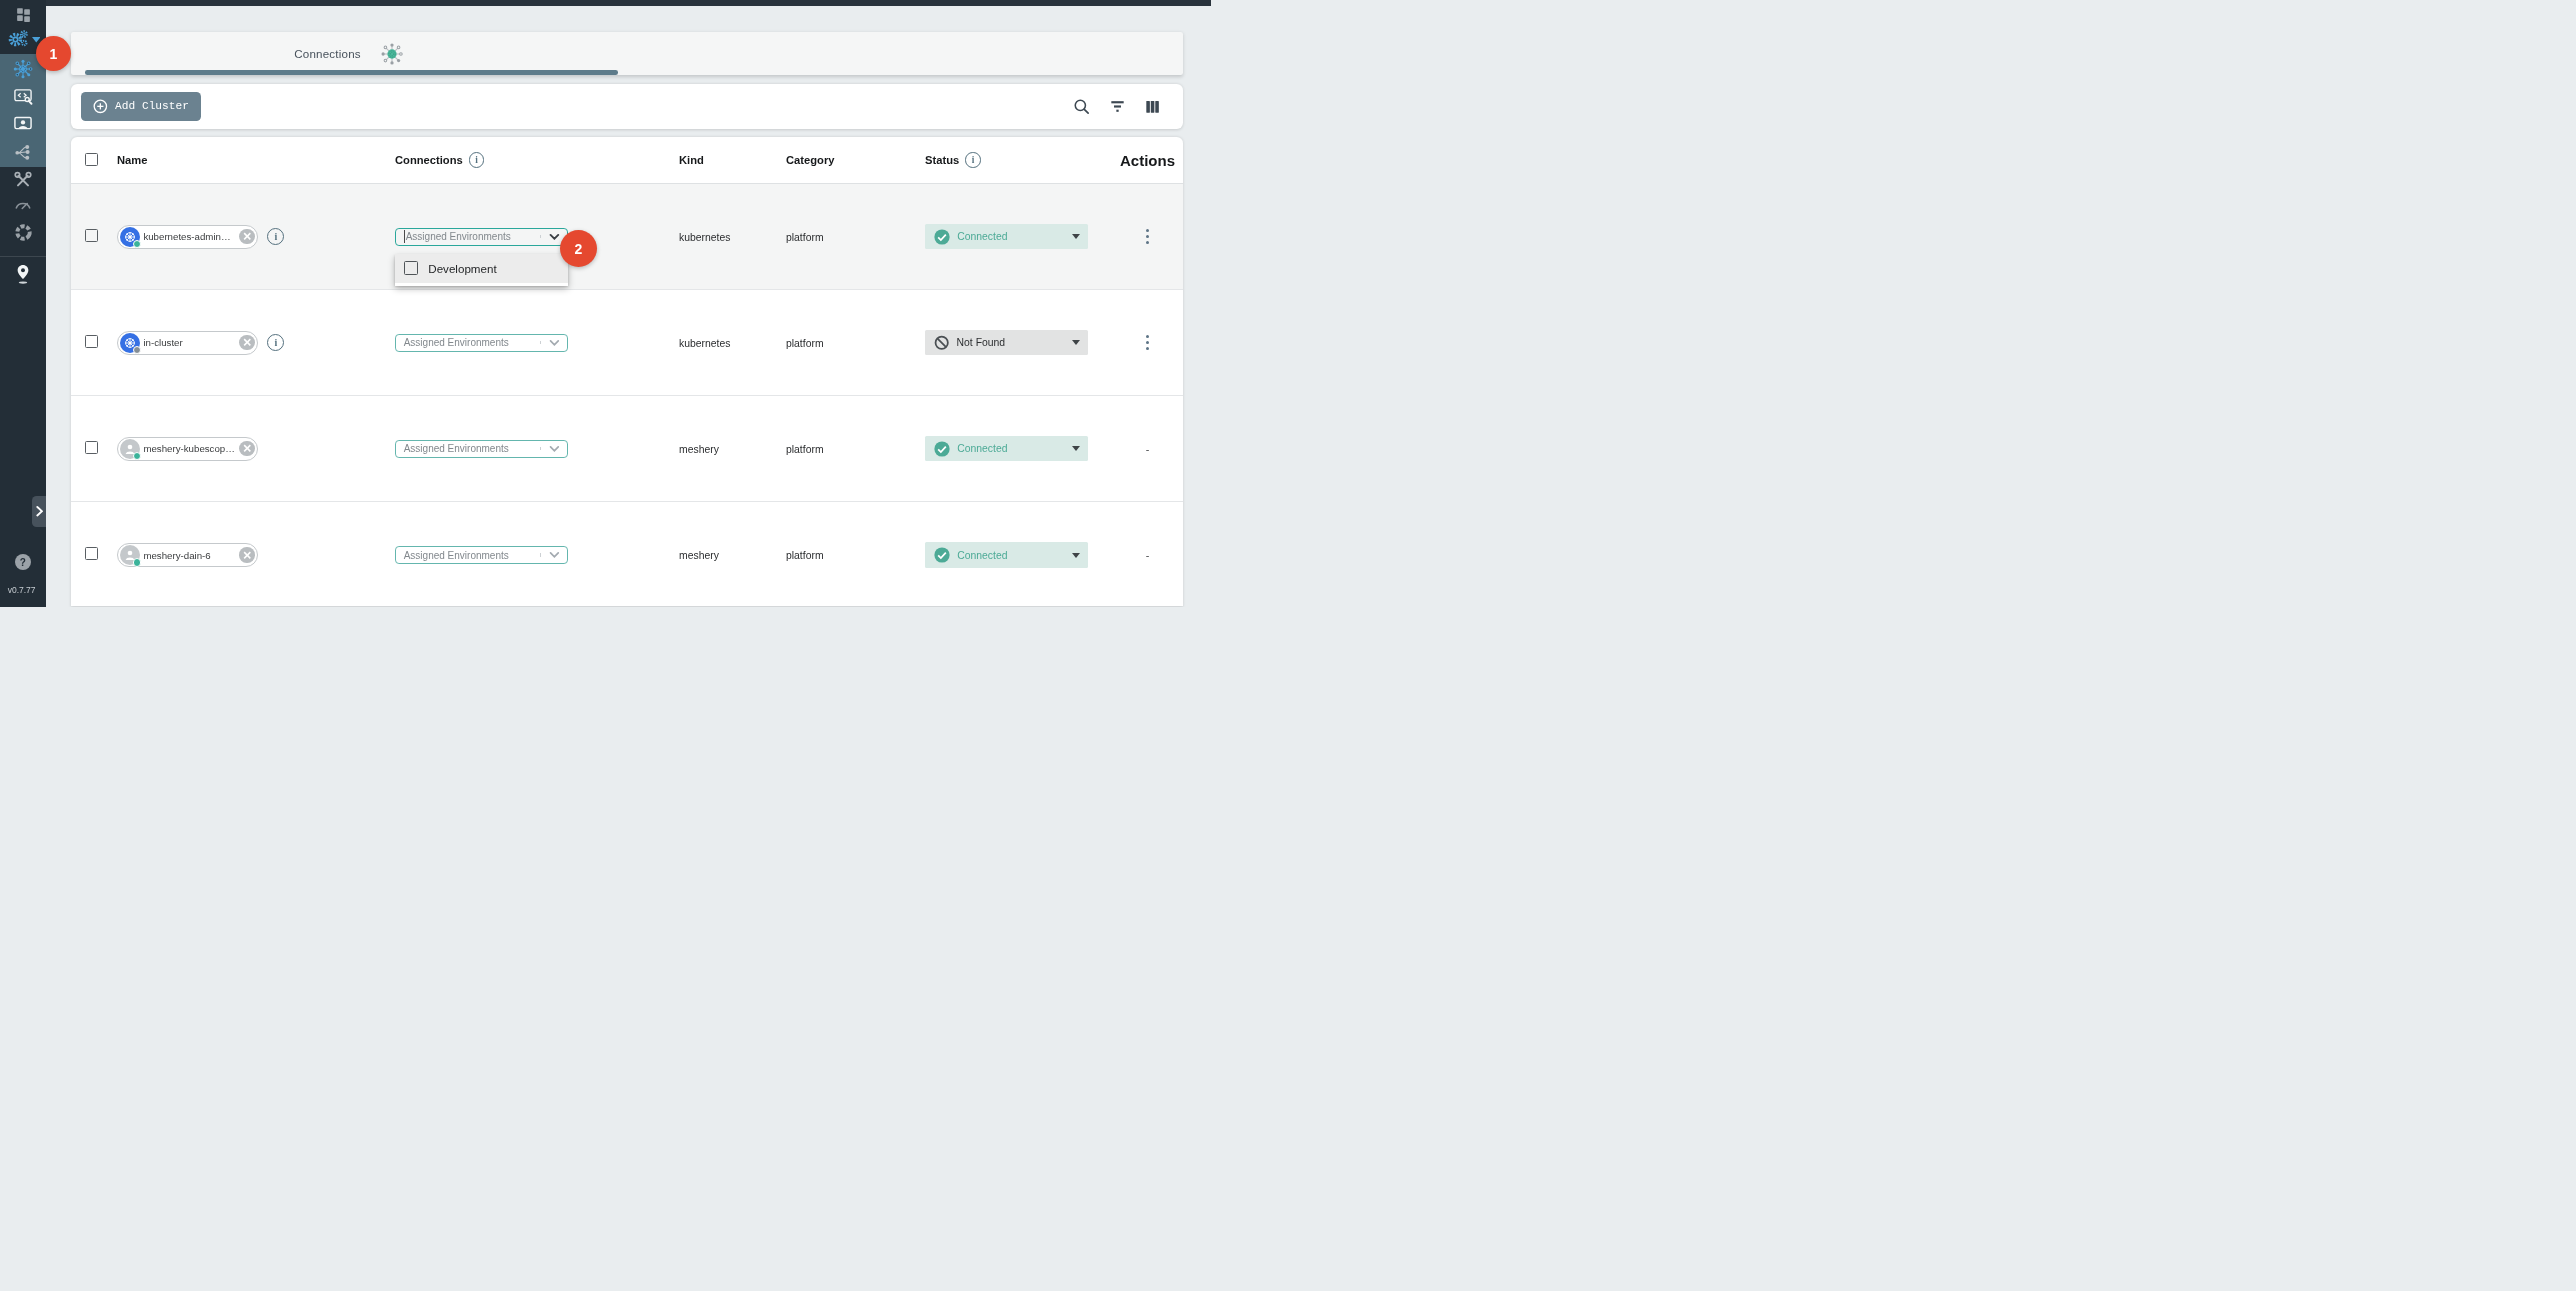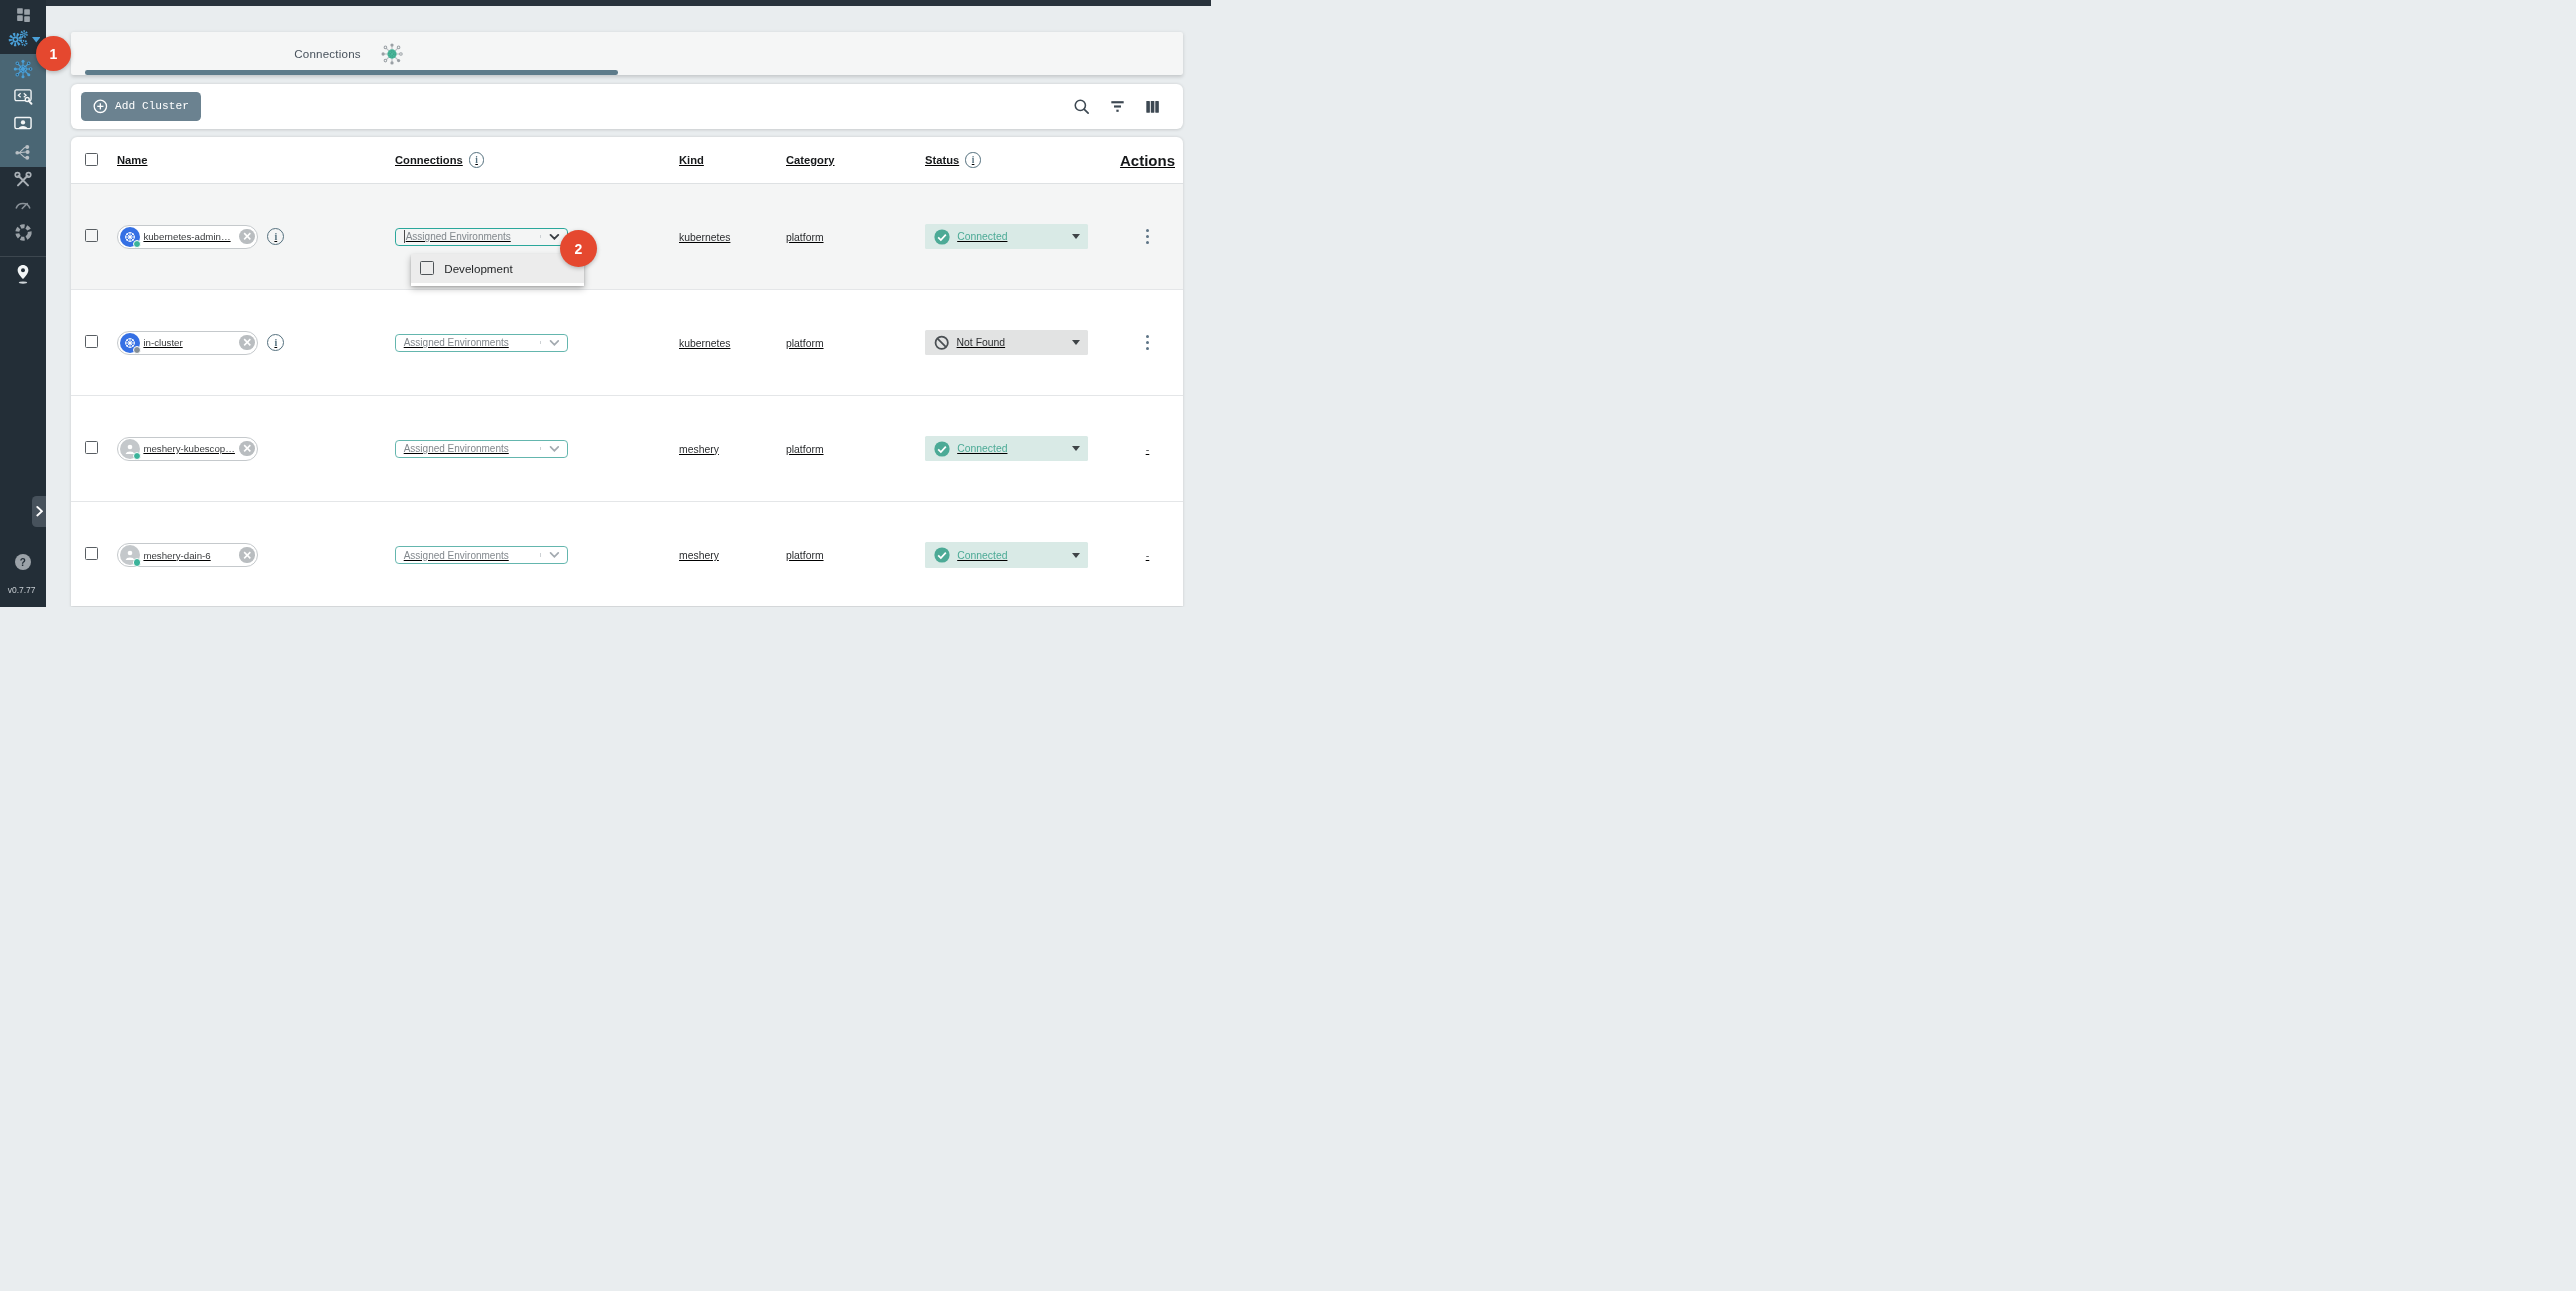--- a/index.html
+++ b/index.html
@@ -28,21 +28,21 @@
   .tab-0 { left:0; } .tab-1 { left:50%; }
   .tab-label-active { color:#48525c; font-size:11.6px; letter-spacing:0.2px; }
   .tab-label-idle { color:#6b7277; font-size:11.6px; letter-spacing:0.2px; }
   .tab-indicator { position:absolute; bottom:0; left:14px; width:533px; height:5.4px; background:#5e7c8b; border-radius:2.3px; }
 
   .toolbar-card { left:25px; top:84px; width:1112px; height:45px; border-radius:6.2px;font-family:Liberation Mono, monospace; }
   .add-btn { position:absolute; left:10px; top:7.7px; height:29px; padding:0 12.4px; background:#6b8290; border:none; border-radius:4.6px; color:#fff; font-size:11.2px; font-family:inherit; display:flex; align-items:center; gap:7px; cursor:pointer; }
   .toolbar-icons { position:absolute; right:21.6px; top:0; height:45px; display:flex; align-items:center; gap:18.5px; }
   .tool-ic { cursor:pointer; display:flex; }
 
-  .table-card { left:25px; top:137px; width:1112px; height:469px; border-radius:6.2px 6.2px 0 0; overflow:visible;text-decoration:underline; }
+  .table-card { left:25px; top:137px; width:1112px; height:469px; border-radius:6.2px 6.2px 0 0; overflow:visible; }
   .grid-row { display:grid; grid-template-columns:46px 278px 284px 107px 139px 187px 71px; align-items:center; }
   .thead { height:47px; border-bottom:0.8px solid #dee1e3; font-weight:bold; font-size:11.2px; color:#17191b; }
   .th { display:flex; align-items:center; gap:6.2px; }
   .trow { height:106px; border-bottom:0.8px solid #e4e6e8; position:relative; }
   .row-alt { background:#f4f5f5; }
 
   .checkbox { width:13px; height:13px; border:1.5px solid #595e63; border-radius:1.5px; margin-left:14px; cursor:pointer; background:transparent; display:inline-block; }
   .cb-menu { margin-left:0; width:14px; height:14px; border-color:#4f5458; }
 
   .cell-name { display:flex; align-items:center; gap:9.3px; }
@@ -56,21 +56,21 @@
   .chip-x { width:15.4px; height:15.4px; border-radius:50%; background:#b9bdc0; flex:0 0 15.4px; display:flex; align-items:center; justify-content:center; cursor:pointer; }
   .info-circle { width:17px; height:17px; border-radius:50%; border:1.5px solid #54707e; color:#54707e; font-size:10px; font-weight:bold; font-family:"Liberation Serif","DejaVu Serif",serif; display:flex; align-items:center; justify-content:center; cursor:pointer; }
 
   .cell-env { position:relative; }
   .env-select { position:relative; width:173px; height:18px; border-radius:3.9px; display:flex; align-items:center; padding:0 29px 0 7.7px; cursor:text; border:0.8px solid #64b6ae; background:transparent; }
   .env-select.focused { border:1.5px solid #2aa79b; }
   .caret-bar { width:1.2px; height:13px; background:#4a4a4a; margin-right:0.8px; }
   .env-ph { font-size:10px; color:#82888d; white-space:nowrap; }
   .env-divider { position:absolute; right:26px; top:6.2px; bottom:6.2px; width:0.8px; background:#cdd1d4; }
   .chev { position:absolute; right:7px; top:50%; margin-top:-3.9px; }
-  .env-menu { position:absolute; left:16px; top:calc(50% + 17px); width:173px; background:#fff; padding-bottom:3.9px; box-shadow:0 3.1px 7px rgba(0,0,0,.28),0 0.8px 2.3px rgba(0,0,0,.18); z-index:9; }
+  .env-menu { position:absolute; left:0; top:calc(50% + 17px); width:173px; background:#fff; padding-bottom:3.9px; box-shadow:0 3.1px 7px rgba(0,0,0,.28),0 0.8px 2.3px rgba(0,0,0,.18); z-index:9; }
   .env-item { height:29px; background:#ececec; display:flex; align-items:center; gap:10px; padding:0 9.3px; cursor:pointer; }
   .env-item-label { font-size:11.6px; color:#1f2123; }
 
   .cell-text { font-size:10.4px; color:#2b2d2f; }
 
   .status-chip { width:163px; height:25.5px; border-radius:1.5px; display:flex; align-items:center; gap:7.7px; padding:0 8.5px; cursor:pointer; }
   .st-connected { background:#d9eae6; }
   .st-connected .st-label { color:#4caa96; }
   .st-notfound { background:#e2e3e3; }
   .st-notfound .st-label { color:#2c2e30; }

